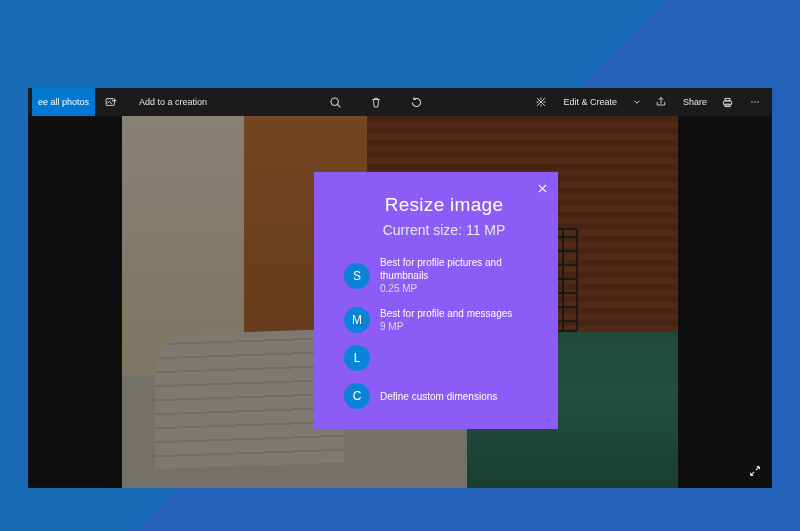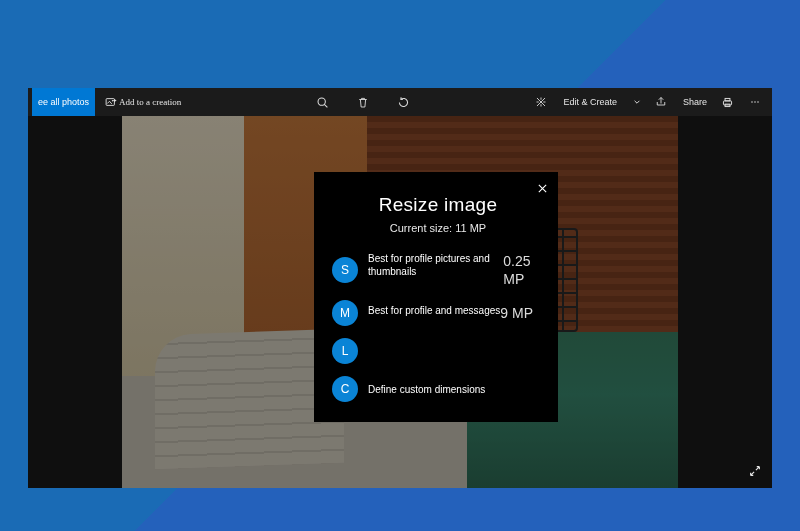--- a/index.html
+++ b/index.html
@@ -33,24 +33,23 @@
   .tb-left { display: flex; align-items: center; gap: 0; }
   .tb-seeall {
     background: #0078d4;
     color: #fff;
     padding: 7px 6px;
     font-size: 9px;
     height: 28px;
     display: flex; align-items: center;
   }
   .tb-add {
-    display: flex; align-items: center; gap: 2px;
+    display: flex; align-items: center; gap: 22px;
     padding: 0 10px;
     height: 28px;
-    font-family: Liberation Serif, serif;
   }
   .tb-center {
     flex: 1;
     display: flex; align-items: center; justify-content: center;
     gap: 28px;
     color: #cfcfcf;
   }
   .tb-right {
     display: flex; align-items: center; gap: 14px;
     padding-right: 6px;
@@ -102,62 +101,62 @@
   
   .fullscreen-icon {
     position: absolute; right: 10px; bottom: 10px;
     color: #e6e6e6;
   }
   
   .dialog {
     position: absolute;
     left: 286px; top: 56px;
     width: 244px;
-    background: #000000;
+    background: #8b5cf6;
     color: #fff;
-    padding: 8px 0 14px 4px;
+    padding: 8px 0 14px 16px;
   }
   .dialog .close {
     position: absolute; right: 6px; top: 6px;
     width: 20px; height: 20px;
     display:flex; align-items:center; justify-content:center;
     color:#fff; font-size:12px;
   }
   .dialog h1 {
     font-weight: 300;
     font-size: 19px;
     text-align: center;
     letter-spacing: 0.3px;
     margin-top: 14px;
   }
   .dialog .subtitle {
     text-align: center;
-    font-size: 11px;
+    font-size: 14px;
     color: #e8e8e8;
     margin-top: 6px;
     margin-bottom: 12px;
   }
   .opt {
     display: flex; align-items: center;
     gap: 10px;
     padding: 6px 14px;
   }
   .badge {
     width: 26px; height: 26px;
     border-radius: 50%;
     background: #0a84d6;
     color: #fff;
     display: flex; align-items: center; justify-content: center;
     font-size: 12px;
     font-weight: 400;
     flex-shrink: 0;
   }
-  .opt-text { display: flex; }
+  .opt-text { display: flex; flex-direction: column; }
   .opt-text .primary { font-size: 10px; color: #fff; line-height: 1.3; }
-  .opt-text .secondary { font-size: 14px; color: #dcdcdc; line-height: 1.3; }
+  .opt-text .secondary { font-size: 10px; color: #dcdcdc; line-height: 1.3; }
 </style>
 </head>
 <body>
 
 <div class="bg">
   <div class="app-window">
 
     <div class="toolbar">
       <div class="tb-left">
         <div class="tb-seeall">

